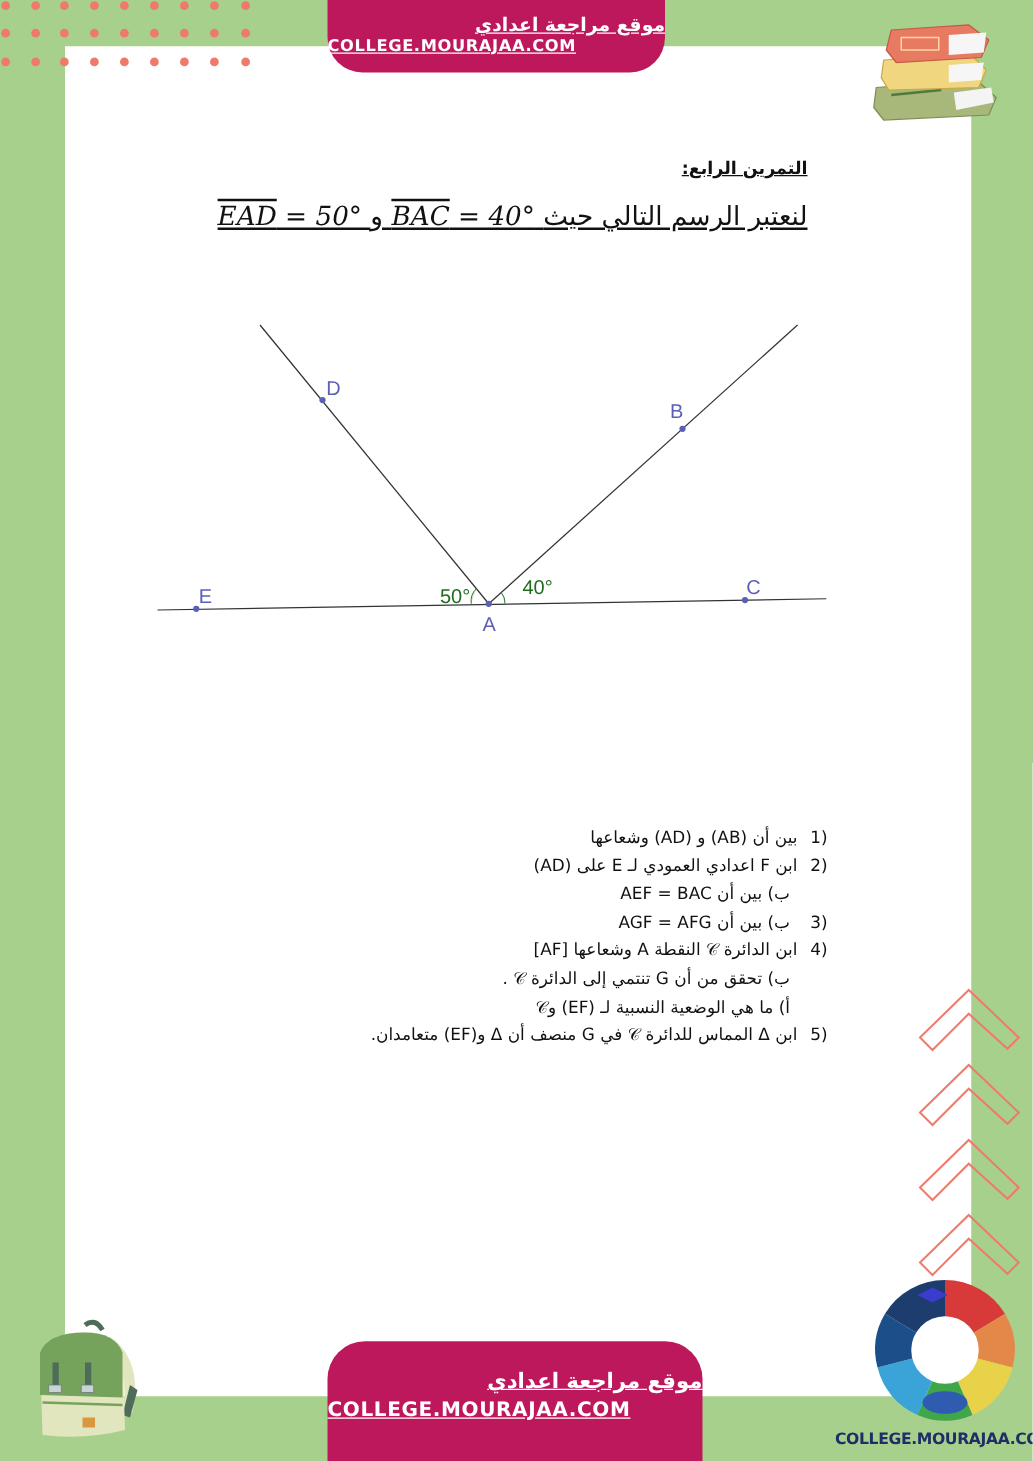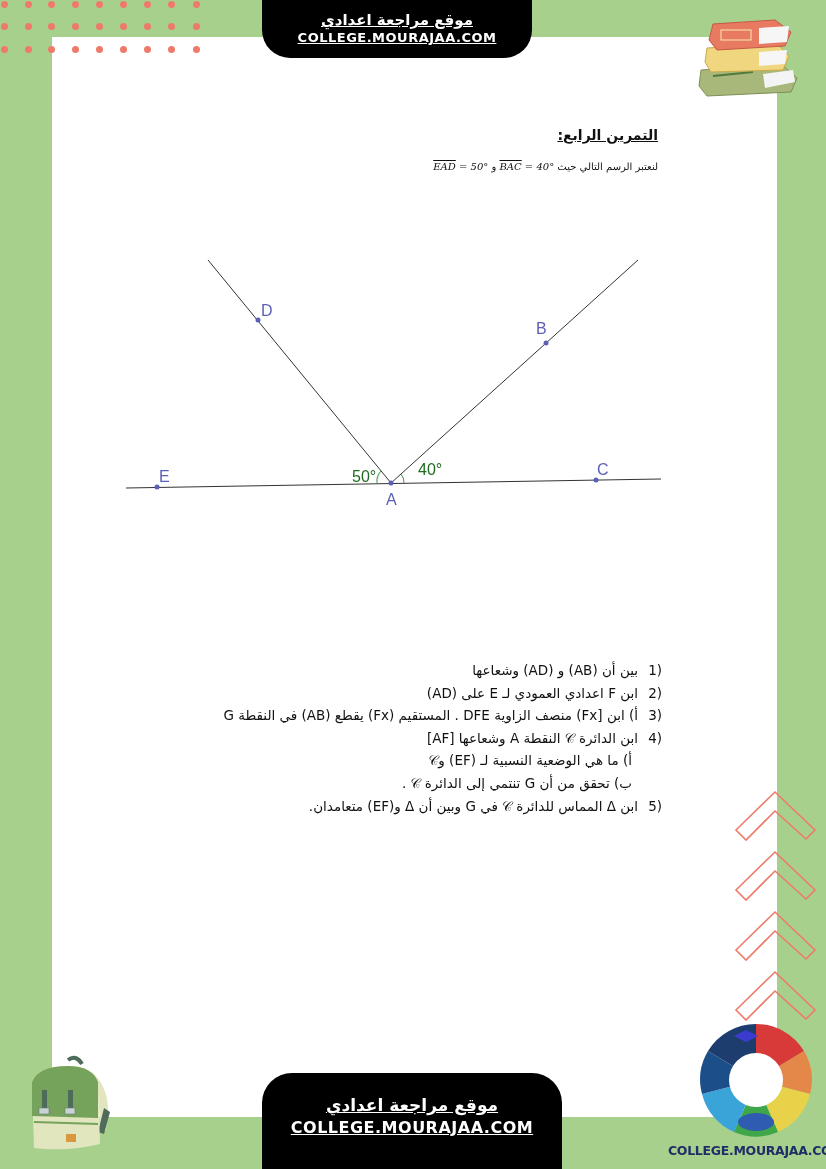--- a/index.html
+++ b/index.html
@@ -1,31 +1,31 @@
 <!DOCTYPE html>
 <html><head>
 <meta charset="utf-8">
 <style>
   html, body { margin:0; padding:0; }
   body { width:826px; height:1169px; position:relative; overflow:hidden; background:#a8d08d; font-family:"DejaVu Sans", sans-serif; }
   .page { position:absolute; left:52px; top:37px; width:725px; height:1080px; background:#ffffff; }
   .dot { position:absolute; width:7px; height:7px; border-radius:50%; background:#ee7a6a; }
-  .banner { position:absolute; background:#000000; color:#fff; text-align:center; }
+  .banner { position:absolute; background:#be185d; color:#fff; }
   .banner-top { left:262px; top:0; width:270px; height:58px; border-radius:0 0 28px 28px; }
   .banner-bottom { left:262px; top:1073px; width:300px; height:96px; border-radius:30px 30px 0 0; }
   .banner .ar { font-size:17px; font-weight:bold; text-decoration:underline; line-height:20px; direction:rtl; }
   .banner .en { font-size:15px; font-weight:bold; text-decoration:underline; letter-spacing:0.5px; font-family:"DejaVu Sans", sans-serif; }
   .banner-top .ar { margin-top:10px; font-size:15px; }
   .banner-top .en { font-size:13px; }
   .banner-bottom .ar { margin-top:22px; }
   .banner-bottom .en { font-size:16px; margin-top:3px; }
 
-  .content { position:absolute; right:168px; direction:rtl; text-align:right; font-family:"DejaVu Serif", serif; color:#111; }
+  .content { position:absolute; right:180px; direction:rtl; text-align:right; font-family:"DejaVu Serif", serif; color:#111; }
   .title { top:127px; font-size:14px; font-weight:bold; text-decoration:underline; font-family:"DejaVu Sans", sans-serif; }
-  .intro { top:161px; font-size:10px; }
+  .intro { top:161px; font-size:21px;text-decoration:underline; }
   .math { font-family:"DejaVu Serif", serif; font-style:italic; direction:ltr; unicode-bidi:isolate; }
   .arc { text-decoration:overline; }
 
   .questions { position:absolute; top:659px; right:164px; width:470px; direction:rtl; text-align:right; font-family:"DejaVu Sans", sans-serif; font-size:13.5px; line-height:22.6px; color:#111; }
   .q { position:relative; padding-right:24px; white-space:nowrap; }
   .q .num { position:absolute; right:0; top:0; direction:ltr; }
   .sub { padding-right:30px; white-space:nowrap; }
 
   .diagram { position:absolute; left:0; top:0; }
 
@@ -122,33 +122,34 @@
 
 <div class="questions">
   <div class="q">
     <span class="num">1)</span>
     <span>بين أن (AB) و (AD) وشعاعها</span>
   </div>
   <div class="q">
     <span class="num">2)</span>
     <span>ابن F اعدادي العمودي لـ E على (AD)</span>
   </div>
+  <div class="sub">ب) بين أن AEF = BAC</div>
   <div class="q">
     <span class="num">3)</span>
-    <span>أ) ابن [Fx) منصف الزاوية DFE . المستقيم (Fx) يقطع (AB) في النقطة G</span>
   </div>
+  <div class="sub">ب) بين أن AGF = AFG</div>
   <div class="q">
     <span class="num">4)</span>
     <span>ابن الدائرة 𝒞 النقطة A وشعاعها [AF]</span>
   </div>
+  <div class="sub">ب) تحقق من أن G تنتمي إلى الدائرة 𝒞 .</div>
   <div class="sub">أ) ما هي الوضعية النسبية لـ (EF) و𝒞</div>
-  <div class="sub">ب) تحقق من أن G تنتمي إلى الدائرة 𝒞 .</div>
   <div class="q">
     <span class="num">5)</span>
-    <span>ابن Δ المماس للدائرة 𝒞 في G وبين أن Δ و(EF) متعامدان.</span>
+    <span>ابن Δ المماس للدائرة 𝒞 في G منصف أن Δ و(EF) متعامدان.</span>
   </div>
 </div>
 
 <svg class="chevrons" viewBox="0 0 90 240">
   <g fill="none" stroke="#ee7a6a" stroke-width="1.6">
     <path d="M4 40 L43 2 L83 40 L74 49 L43 21 L14 50 Z"></path>
     <path d="M4 100 L43 62 L83 100 L74 109 L43 81 L14 110 Z"></path>
     <path d="M4 160 L43 122 L83 160 L74 169 L43 141 L14 170 Z"></path>
     <path d="M4 220 L43 182 L83 220 L74 229 L43 201 L14 230 Z"></path>
   </g>

